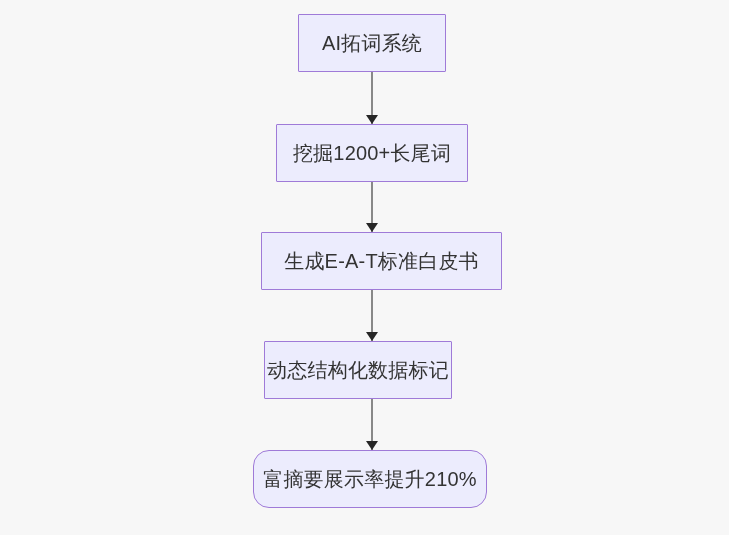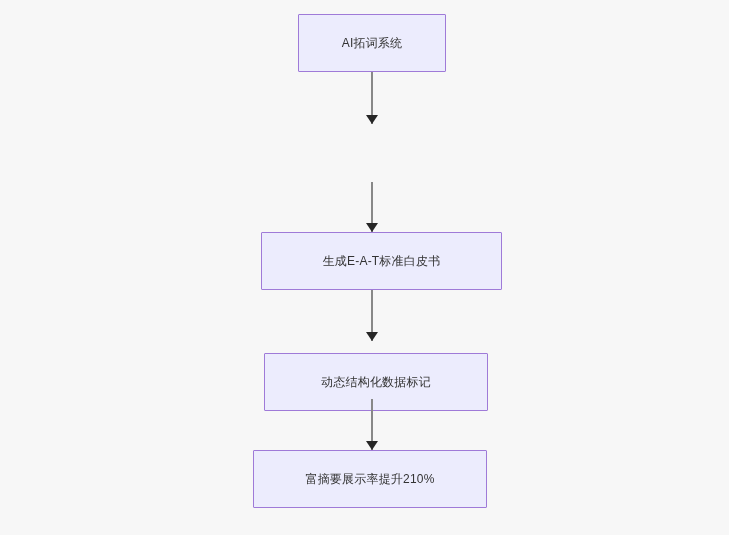--- a/index.html
+++ b/index.html
@@ -21,21 +21,21 @@
   .node {
     position: absolute;
     box-sizing: border-box;
     background: #ececfd;
     border: 1px solid #9f7ad8;
     border-radius: 1px;
     display: flex;
     align-items: center;
     justify-content: center;
     color: #333333;
-    font-size: 12px;
+    font-size: 20px;
     line-height: 1.2;
     letter-spacing: 0.2px;
     white-space: nowrap;
   }
   .edge {
     position: absolute;
     width: 0;
     height: 0;
   }
   .edge-line {
@@ -62,41 +62,44 @@
 
   <div class="node" style="left:298px; top:14px; width:148px; height:58px;">
     <span>AI拓词系统</span>
   </div>
 
   <div class="edge" style="left:372px; top:72px;">
     <div class="edge-line" style="height:52px;"></div>
     <div class="edge-head" style="top:43px;"></div>
   </div>
 
+  <div class="node" style="left:276px; top:124px; width:192px; height:58px;">
+    <span>挖掘1200+长尾词</span>
+  </div>
 
   <div class="edge" style="left:372px; top:182px;">
     <div class="edge-line" style="height:50px;"></div>
     <div class="edge-head" style="top:41px;"></div>
   </div>
 
   <div class="node" style="left:261px; top:232px; width:241px; height:58px;">
     <span>生成E-A-T标准白皮书</span>
   </div>
 
   <div class="edge" style="left:372px; top:290px;">
     <div class="edge-line" style="height:51px;"></div>
     <div class="edge-head" style="top:42px;"></div>
   </div>
 
-  <div class="node" style="left:264px; top:341px; width:224px; height:58px;margin-top:12px;">
+  <div class="node" style="left:264px; top:341px; width:188px; height:58px;">
     <span>动态结构化数据标记</span>
   </div>
 
   <div class="edge" style="left:372px; top:399px;">
     <div class="edge-line" style="height:51px;"></div>
     <div class="edge-head" style="top:42px;"></div>
   </div>
 
-  <div class="node" style="left:253px; top:450px; width:234px; height:58px;">
+  <div class="node" style="left:253px; top:450px; width:234px; height:58px;border-radius:16px;">
     <span>富摘要展示率提升210%</span>
   </div>
 
 </div>
 
 </body></html>

